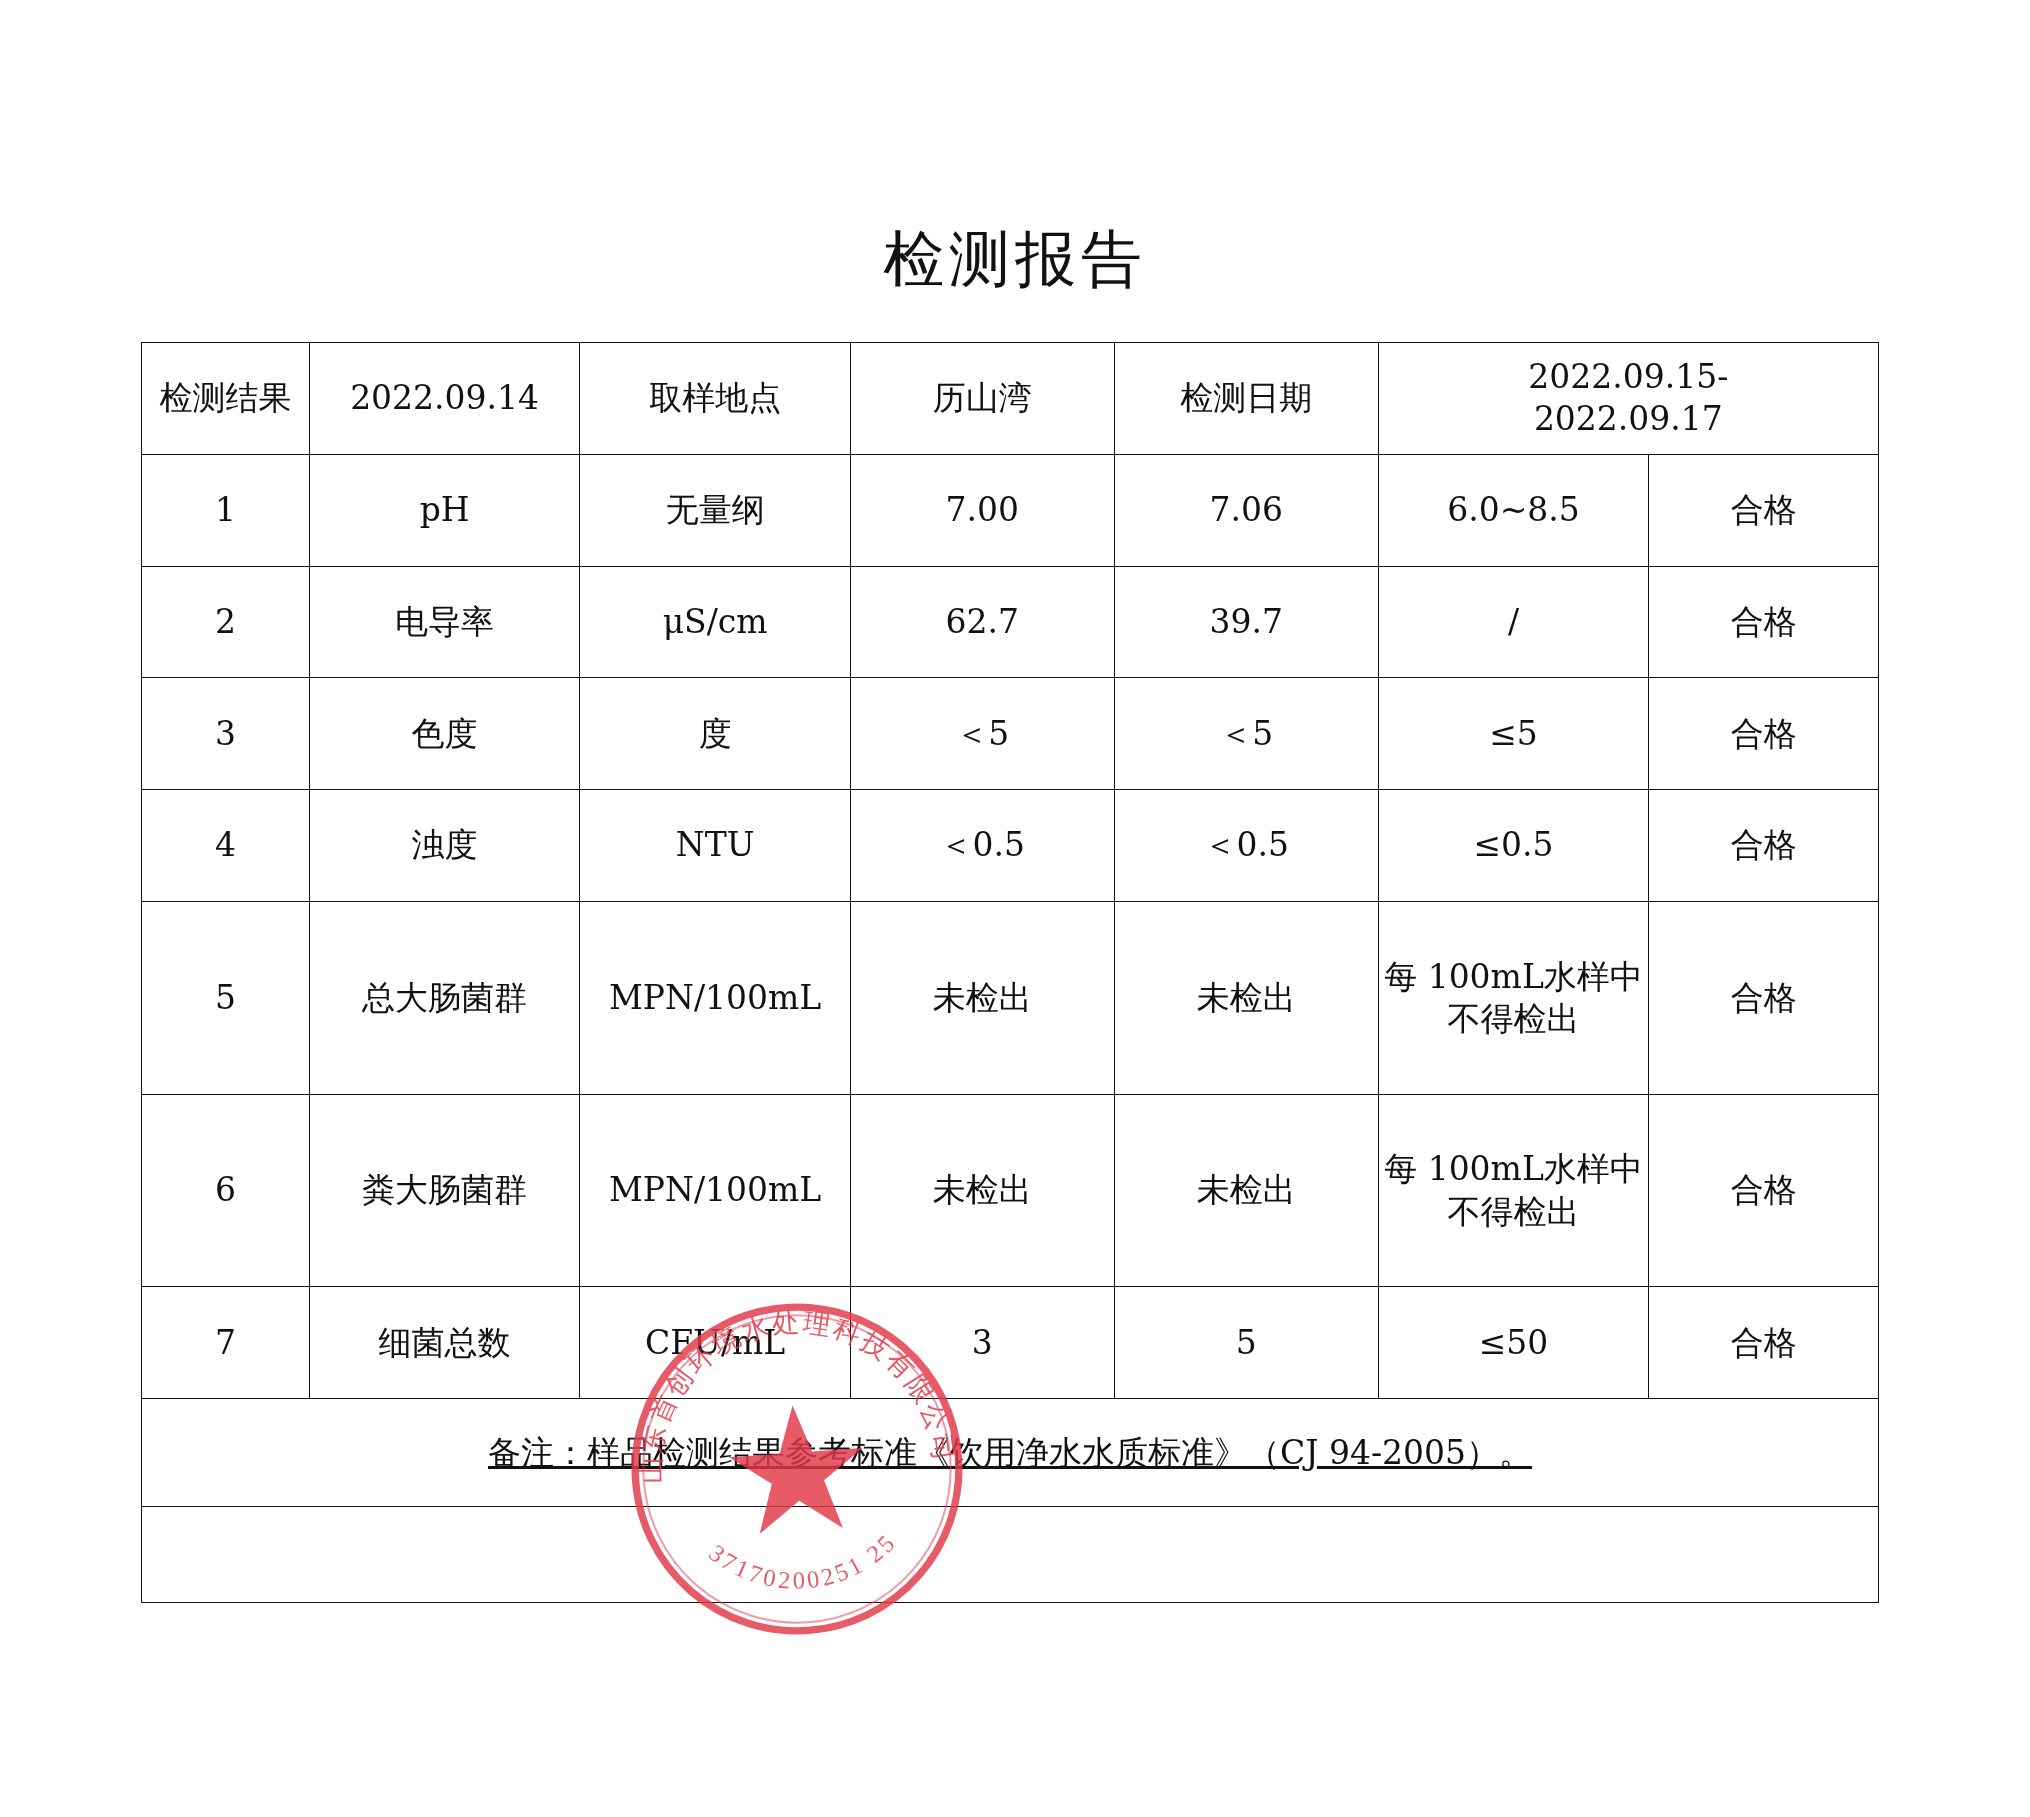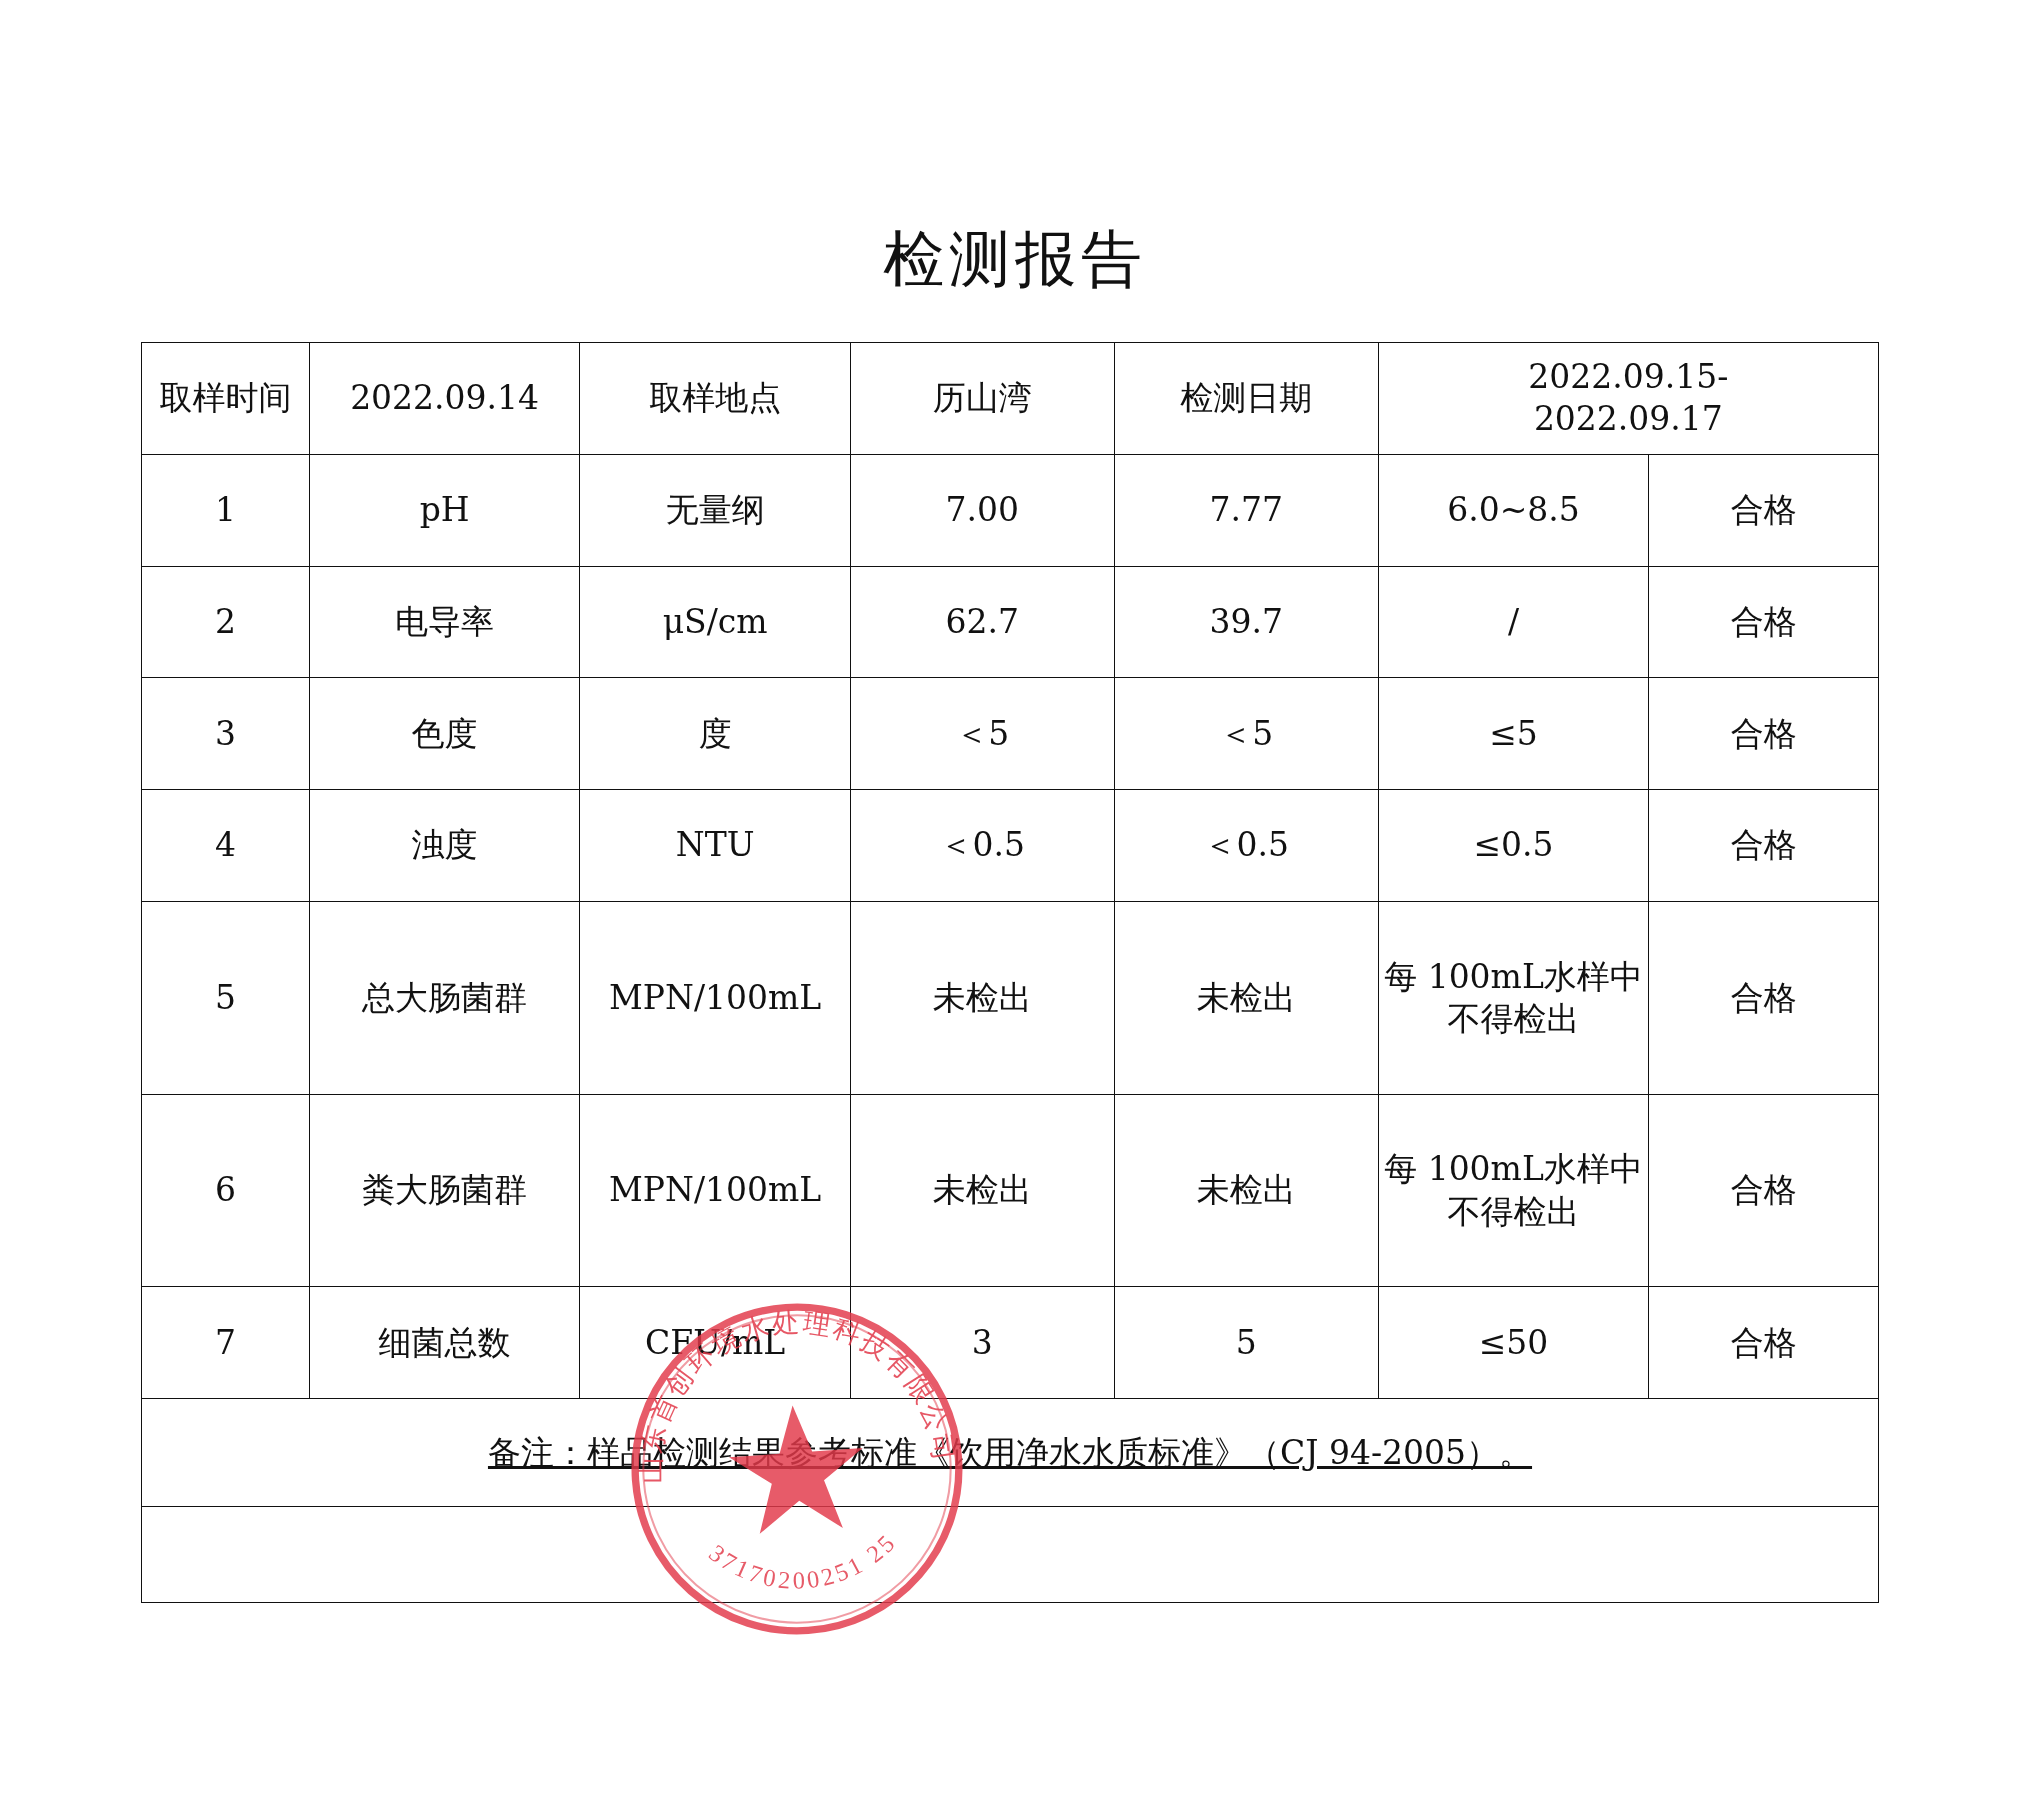--- a/index.html
+++ b/index.html
@@ -103,38 +103,38 @@
         <col class="c0">
           <col class="c1">
           <col class="c2">
           <col class="c3">
           <col class="c4">
           <col class="c5">
           <col class="c6">
       </colgroup>
       <tbody>
         <tr class="r-head">
-          <td class="cn">取样时间</td>
+          <td class="cn">检测结果</td>
           <td class="num">2022.09.14</td>
           <td class="cn">取样地点</td>
           <td class="cn">历山湾</td>
           <td class="cn">检测日期</td>
           <td class="num" colspan="2">
             <span class="two-line">2022.09.15-</span>
             <span class="two-line">2022.09.17</span>
           </td>
         </tr>
 
 
         <tr class="r-data">
           <td class="num">1</td>
           <td class="cn">pH</td>
           <td class="cn">无量纲</td>
           <td class="num">7.00</td>
-          <td class="num">7.77</td>
+          <td class="num">7.06</td>
           <td class="num">6.0~8.5</td>
           <td class="cn">合格</td>
         </tr>
 
         <tr class="r-data">
           <td class="num">2</td>
           <td class="cn">电导率</td>
           <td class="num">μS/cm</td>
           <td class="num">62.7</td>
           <td class="num">39.7</td>

